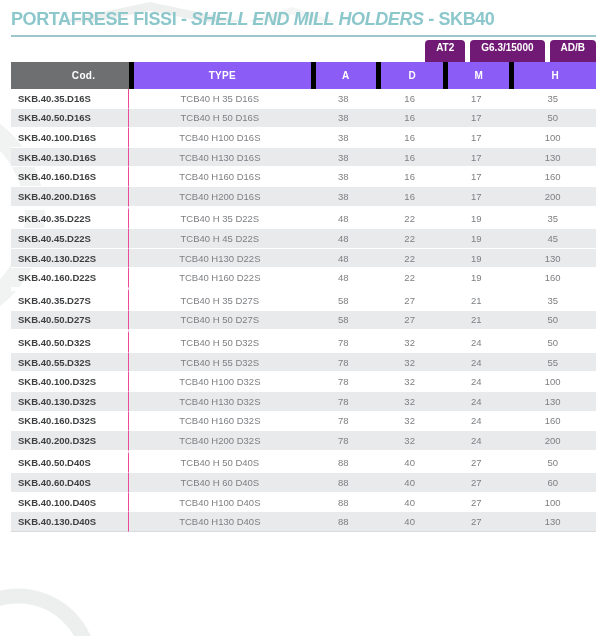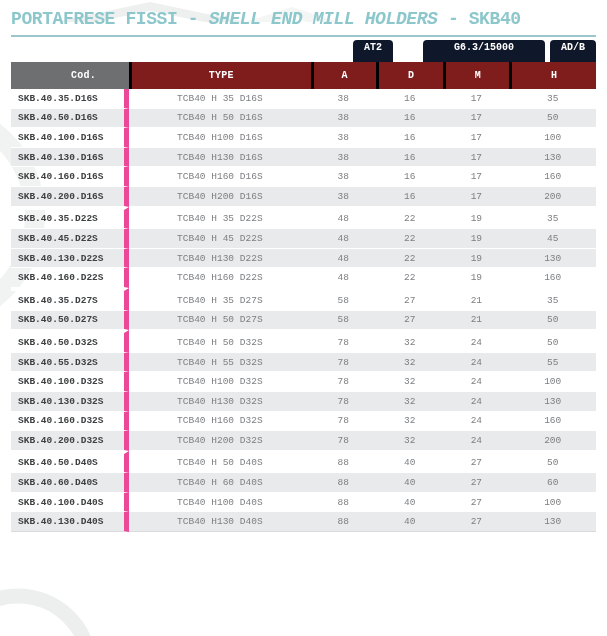--- a/index.html
+++ b/index.html
@@ -1,21 +1,21 @@
 <!DOCTYPE html>
 <html><head>
 <meta charset="utf-8">
 <style>
   html,body{margin:0;padding:0;}
   .page{
     position:relative;
     width:607px;height:636px;
     background:#ffffff;
     overflow:hidden;
-    font-family:Liberation Mono, monospace;
+    font-family:Liberation Sans, sans-serif;
   }
   .watermark{position:absolute;left:0;top:0;z-index:0;}
   .content{position:relative;z-index:1;}
 
   
   .title{
     position:absolute;left:11px;top:9px;width:585px;
     font-size:18px;font-weight:bold;letter-spacing:-0.4px;
     color:#8cc7cc;white-space:nowrap;
   }
@@ -23,56 +23,56 @@
   .title .sep{white-space:pre;}
   .title-rule{
     position:absolute;left:11px;top:35px;width:585px;height:2px;
     background:#9cc6cb;
   }
   .badges{
     position:absolute;top:40px;right:11px;
     display:flex;gap:5px;
   }
   .badge{
-    background:#0f172a;color:#ffffff;
+    background:#701a75;color:#ffffff;
     font-size:10px;font-weight:bold;
     line-height:15px;height:28px;
     padding:0 11px;border-radius:4px;
     text-align:center;
   }
-  .badge.wide{padding:0 31px;margin-left:25px;}
+  .badge.wide{padding:0 11px;}
 
   
   .table-wrap{position:absolute;left:11px;top:62px;width:585px;}
   table{width:100%;border-collapse:separate;border-spacing:0;table-layout:fixed;}
   col.c-cod{width:20.2%;}
   col.c-type{width:31.0%;}
   col.c-a{width:11.2%;}
   col.c-d{width:11.5%;}
   col.c-m{width:11.3%;}
   col.c-h{width:14.8%;}
   thead th{
     height:25px;
-    background:#7f1d1d;color:#ffffff;
+    background:#8b5cf6;color:#ffffff;
     font-size:10px;font-weight:bold;letter-spacing:0.3px;
     text-align:center;vertical-align:middle;
-    border-left:3px solid #000000;
+    border-left:5px solid #000000;
   }
   thead th:first-child{background:#6e6f71;border-left:none;padding-left:28px;}
   tbody td{
     height:16.6px;
     font-size:9.5px;color:#7d7f82;
     text-align:center;vertical-align:middle;
     border-bottom:1px solid #ffffff;
     overflow:hidden;white-space:nowrap;
   }
   tbody td:first-child{
     font-weight:bold;color:#3f4042;
     text-align:left;padding-left:7px;
-    border-right:5px solid #ec4899;
+    border-right:1px solid #ec4899;
   }
   tbody tr.alt td{background:#e9eaeb;}
   tbody tr.group-start td{border-top:3px solid #ffffff;}
   tbody tr:last-child td{border-bottom:1px solid #d9dadb;}
 </style>
 </head>
 <body>
 
 <div class="page">
 

